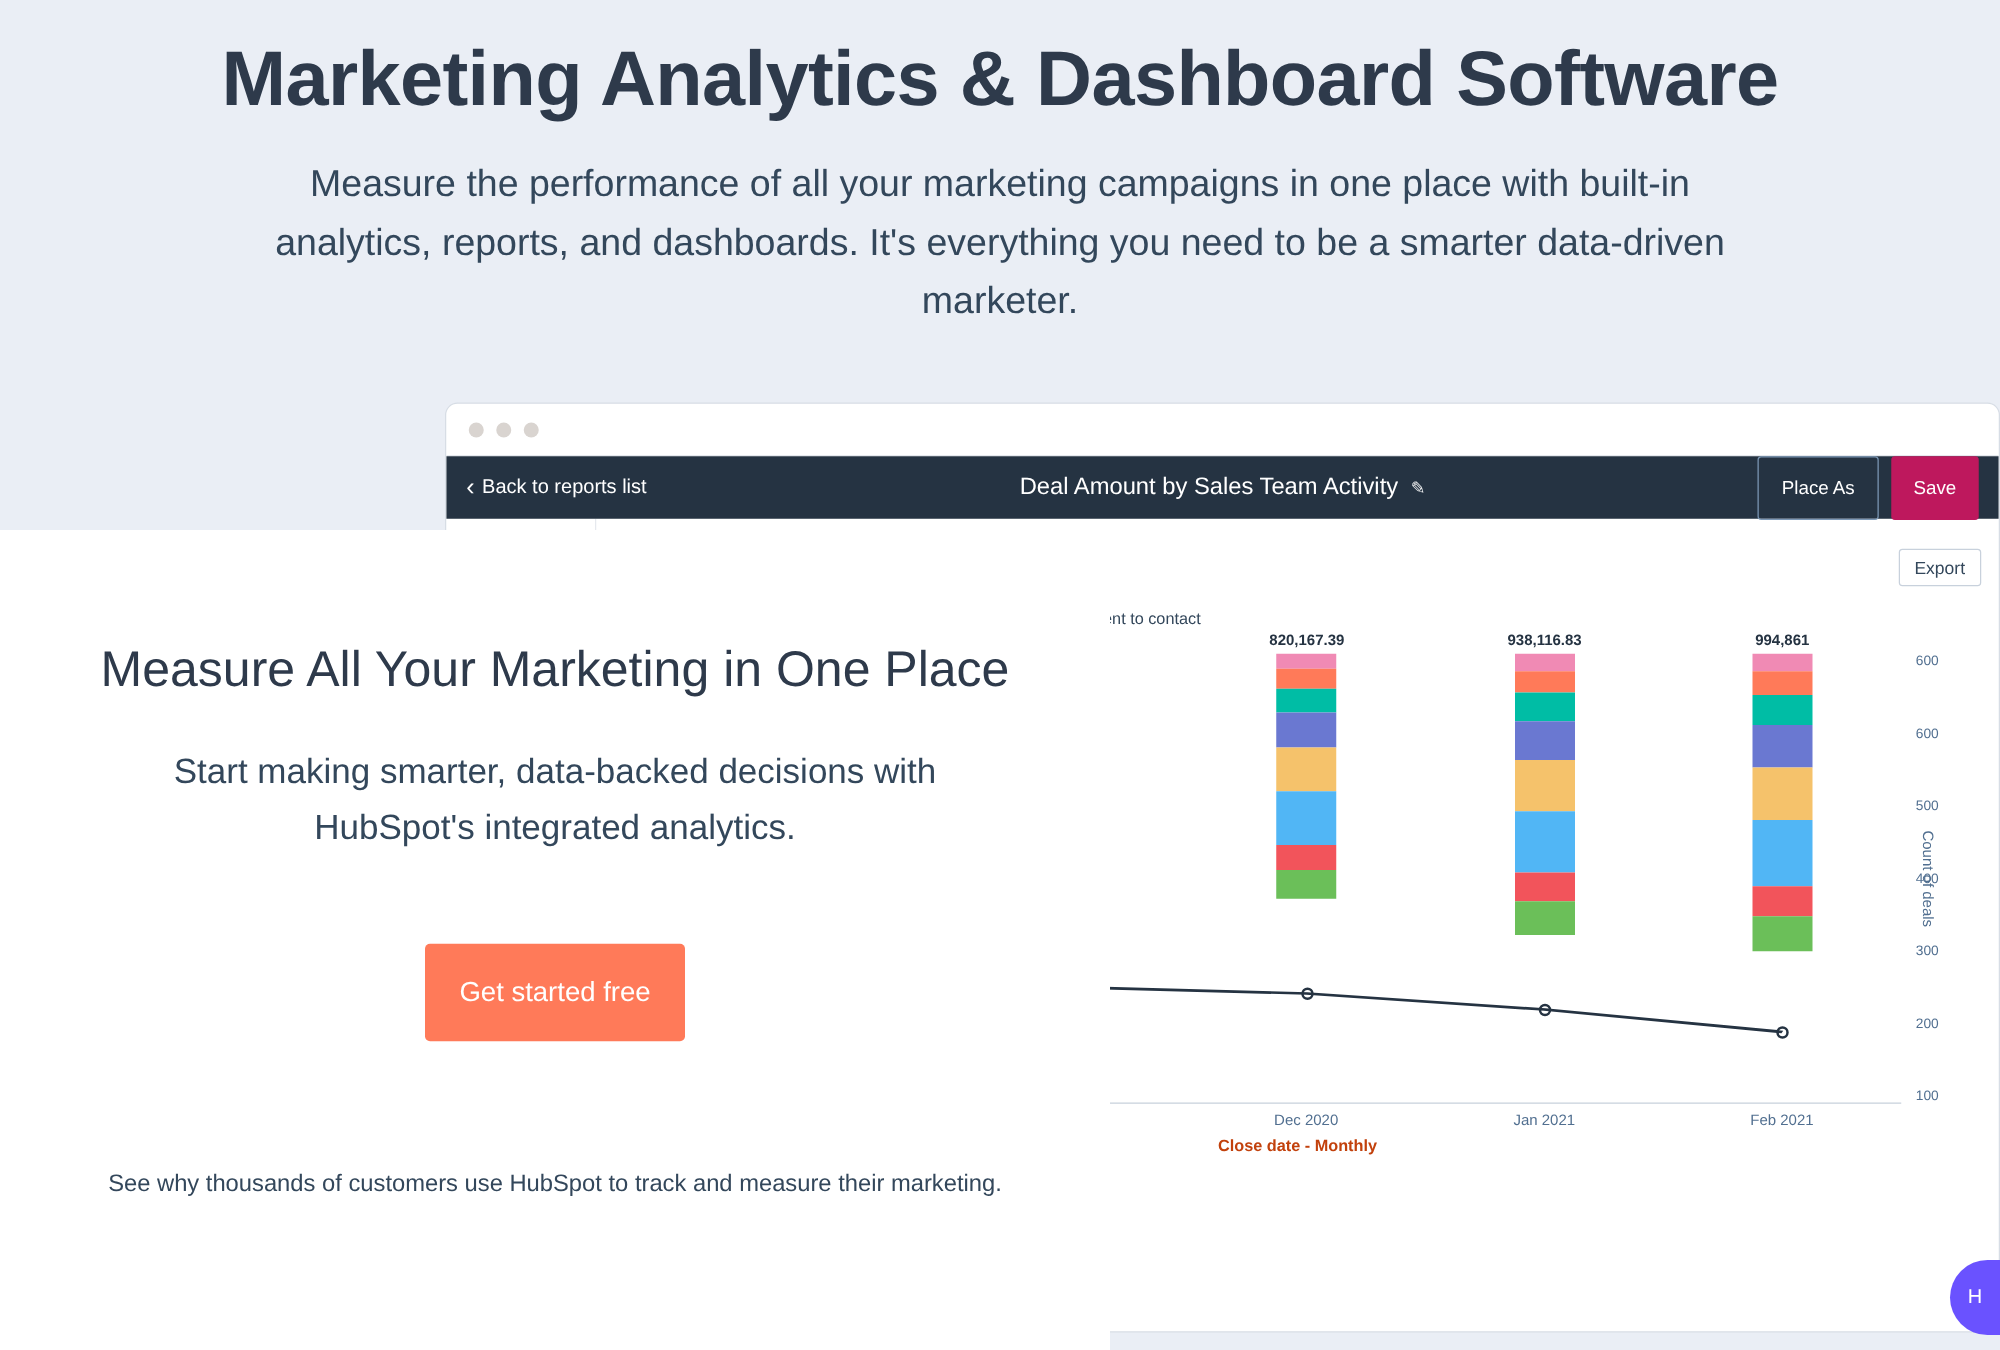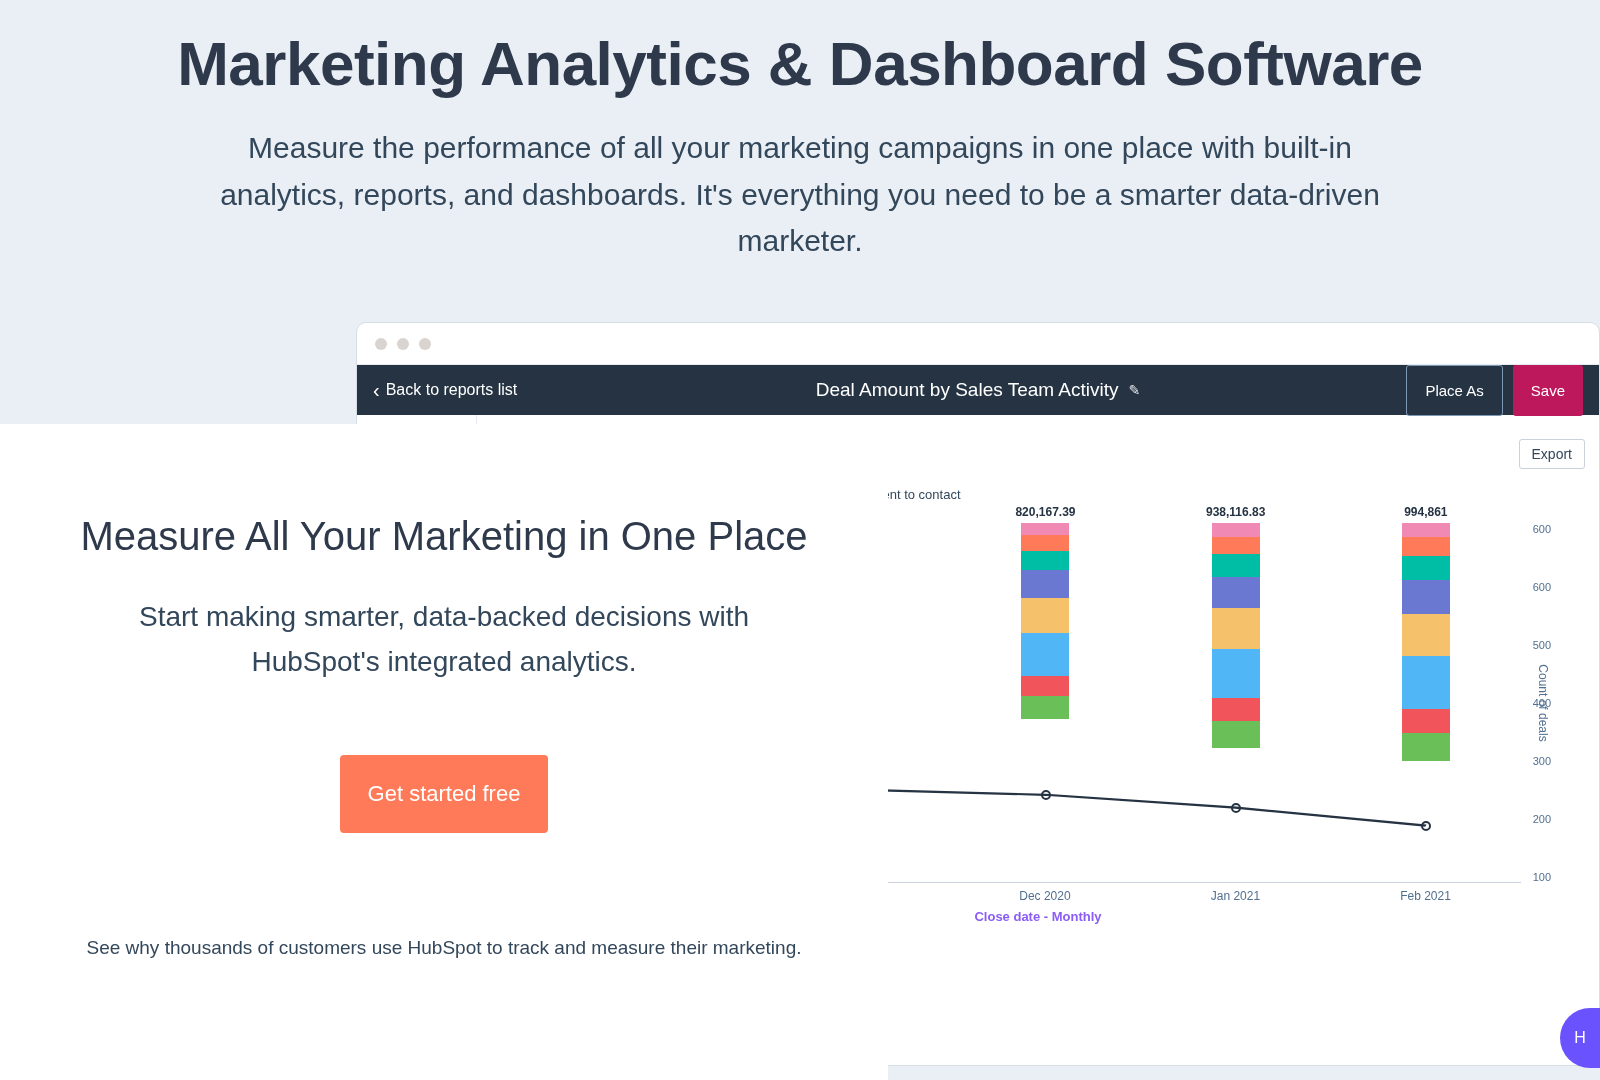--- a/index.html
+++ b/index.html
@@ -132,21 +132,21 @@
 .yticks-l { position:absolute; left:34px; top:0; height:100%; display:flex; flex-direction:column; justify-content:space-between; font-size:11px; color:#516f90; text-align:right;}
 .yticks-r { position:absolute; right:34px; top:0; height:100%; display:flex; flex-direction:column; justify-content:space-between; font-size:11px; color:#516f90;}
 .plot { position:relative; height:100%; border-left:1px solid #c8d1dc; border-bottom:1px solid #c8d1dc;}
 .bars { position:absolute; left:0; right:0; bottom:0; top:0; display:flex; justify-content:space-around; }
 .barcol { width:48px; display:flex; flex-direction:column-reverse; position:relative; }
 .seg { width:100%; }
 .barval { position:absolute; top:-18px; width:140px; left:-46px; text-align:center; font-size:12px; font-weight:600; color:#253342;}
 .linepath { position:absolute; left:0; right:0; top:0; bottom:0; pointer-events:none;}
 .linept { position:absolute; width:10px; height:10px; border:2px solid #253342; background:#fff; border-radius:50%; transform:translate(-50%,-50%);}
 .xticks { display:flex; justify-content:space-around; font-size:12px; color:#516f90; padding-left:78px; padding-right:64px; margin-top:6px;}
-.xlab { text-align:center; font-size:13px; color:#8b5cf6; font-weight:600; margin-top:6px;}
+.xlab { text-align:center; font-size:13px; color:#c2410c; font-weight:600; margin-top:6px;}
 .cta-card {
   position: absolute;
   left: 0;
   top: 424px;
   width: 888px;
   height: 656px;
   background: #fff;
   padding: 90px 80px 0;
   text-align: center;
 }

